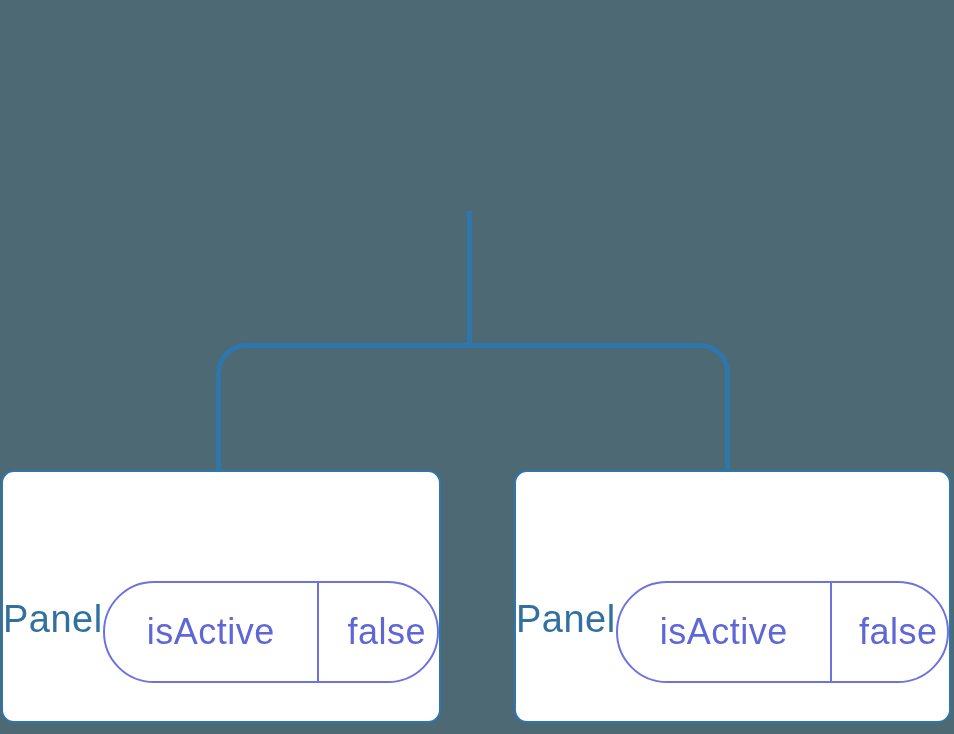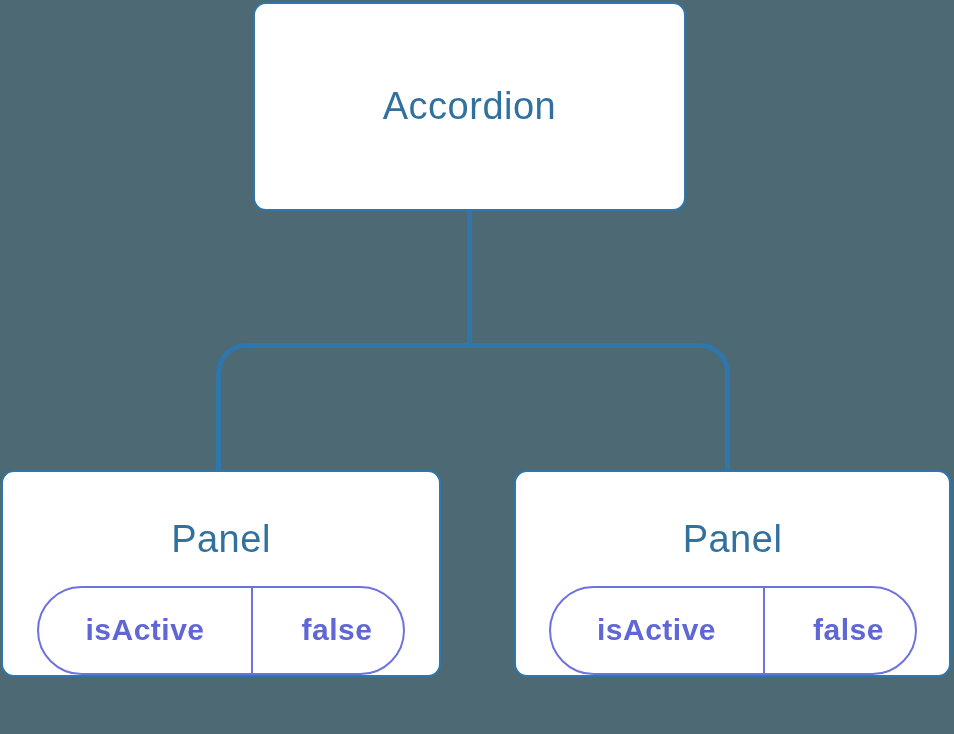--- a/index.html
+++ b/index.html
@@ -52,57 +52,52 @@
     position: absolute;
     left: 216px; top: 343px;
     width: 514px; height: 127px;
     border-top: 5px solid var(--line-blue);
     border-left: 5px solid var(--line-blue);
     border-right: 5px solid var(--line-blue);
     border-radius: 30px 30px 0 0;
   }
   .panel-node {
     top: 470px;
-    height: 207px;
+    height: 253px;
     display: flex;
-    flex-direction: column;
     align-items: center;
     padding-top: 46px;
   }
   .panel-left  { left: 1px;   width: 440px; }
   .panel-right { left: 514px; width: 437px; }
   .state-pill {
     margin-top: 24px;
     width: 368px; height: 102px;
     border: 2px solid var(--state-border);
     border-radius: 51px;
     display: flex;
     overflow: hidden;
     background: var(--node-bg);
   }
   .pill-cell {
     display: flex;
     align-items: center;
     justify-content: center;
     color: var(--state-purple);
-    font-size: 30px;
+    font-size: 36px;
     letter-spacing: 0.5px;
-    font-weight: bold;
   }
   .pill-name  { width: 214px; border-right: 2px solid var(--state-border); }
   .pill-value { flex: 1; margin-left: 18px; }
 </style>
 </head>
 <body>
 
 <div class="stage">
 
-  <div class="node root-node">
-    <span class="node-title">Accordion</span>
-  </div>
 
   <div class="stem"></div>
   <div class="bracket"></div>
 
   <div class="node panel-node panel-left">
     <span class="node-title">Panel</span>
     <div class="state-pill">
       <span class="pill-cell pill-name">isActive</span>
       <span class="pill-cell pill-value">false</span>
     </div>

